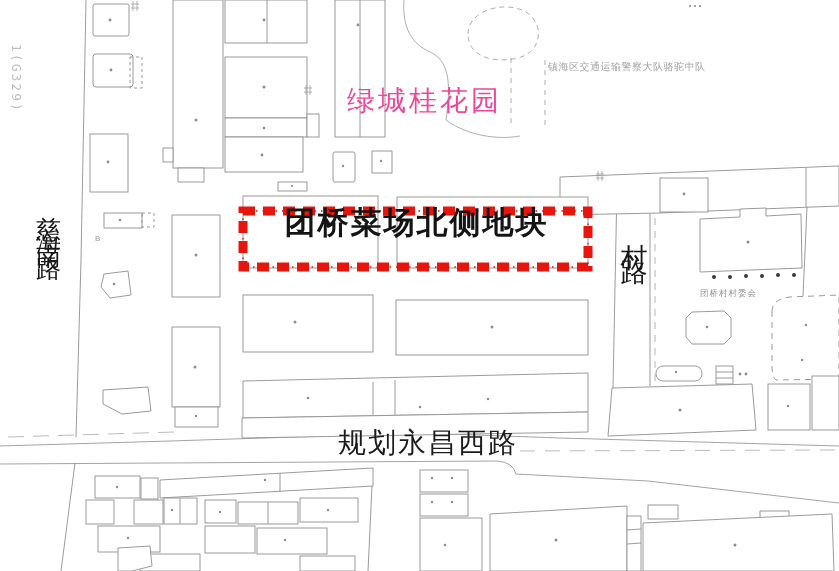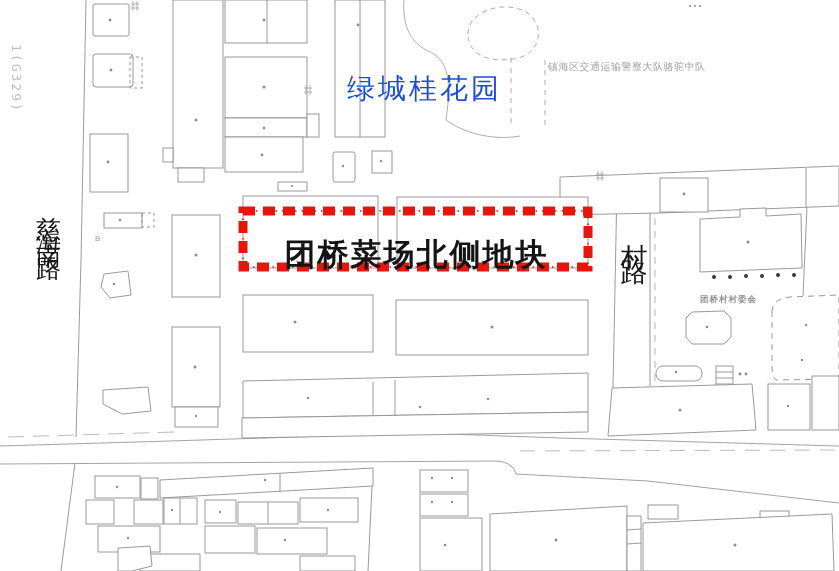--- a/index.html
+++ b/index.html
@@ -12,27 +12,27 @@
   .lbl-corner{
     left:24px;top:44px;transform:rotate(90deg);transform-origin:left top;
     color:#bfbfbf;font-size:13px;letter-spacing:2px;font-family:"DejaVu Sans Mono","Liberation Mono",monospace;
   }
   .lbl-road-v{
     writing-mode:vertical-rl;text-orientation:upright;
     color:#171717;font-weight:500;
   }
   .lbl-cihai{left:33px;top:197px;font-size:25px;letter-spacing:13px;}
   .lbl-village{left:616px;top:222px;font-size:27px;letter-spacing:15px;}
-  .lbl-garden{left:347px;top:70px;font-size:28px;letter-spacing:3px;color:#1d4ed8;}
+  .lbl-garden{left:347px;top:82px;font-size:28px;letter-spacing:3px;color:#ec4899;}
   .lbl-yongchang{left:338px;top:424px;font-size:28px;letter-spacing:2px;color:#1c1c1c;}
   .lbl-police{left:548px;top:60px;font-size:10px;color:#a3a3a3;letter-spacing:0.5px;}
-  .lbl-committee{left:700px;top:294px;font-size:8.5px;color:#929292;letter-spacing:1px;font-weight:bold;}
+  .lbl-committee{left:700px;top:288px;font-size:8.5px;color:#929292;letter-spacing:1px;}
   .lbl-bmark{left:95px;top:234px;font-size:8px;color:#9b9b9b;}
   .plot-title{
-    position:absolute;left:245px;top:228px;width:343px;height:54px;
+    position:absolute;left:245px;top:196px;width:343px;height:54px;
     display:flex;align-items:center;justify-content:center;
     font-size:31px;font-weight:bold;letter-spacing:2px;color:#141414;
   }
 </style>
 </head>
 <body>
 
 <div class="stage">
 
   <svg width="839" height="571" viewBox="0 0 839 571">
@@ -234,20 +234,21 @@
   </svg>
 
   <div class="lbl lbl-corner">1(G329)</div>
 
   <div class="lbl lbl-road-v lbl-cihai">慈海南路</div>
 
   <div class="lbl lbl-road-v lbl-village">村路</div>
 
   <div class="lbl lbl-garden">绿城桂花园</div>
 
+  <div class="lbl lbl-yongchang">规划永昌西路</div>
 
   <div class="lbl lbl-police">镇海区交通运输警察大队骆驼中队</div>
 
   <div class="lbl lbl-committee">团桥村村委会</div>
 
   <div class="lbl lbl-bmark">B</div>
 
   <div class="plot-title">团桥菜场北侧地块</div>
 
 </div>

